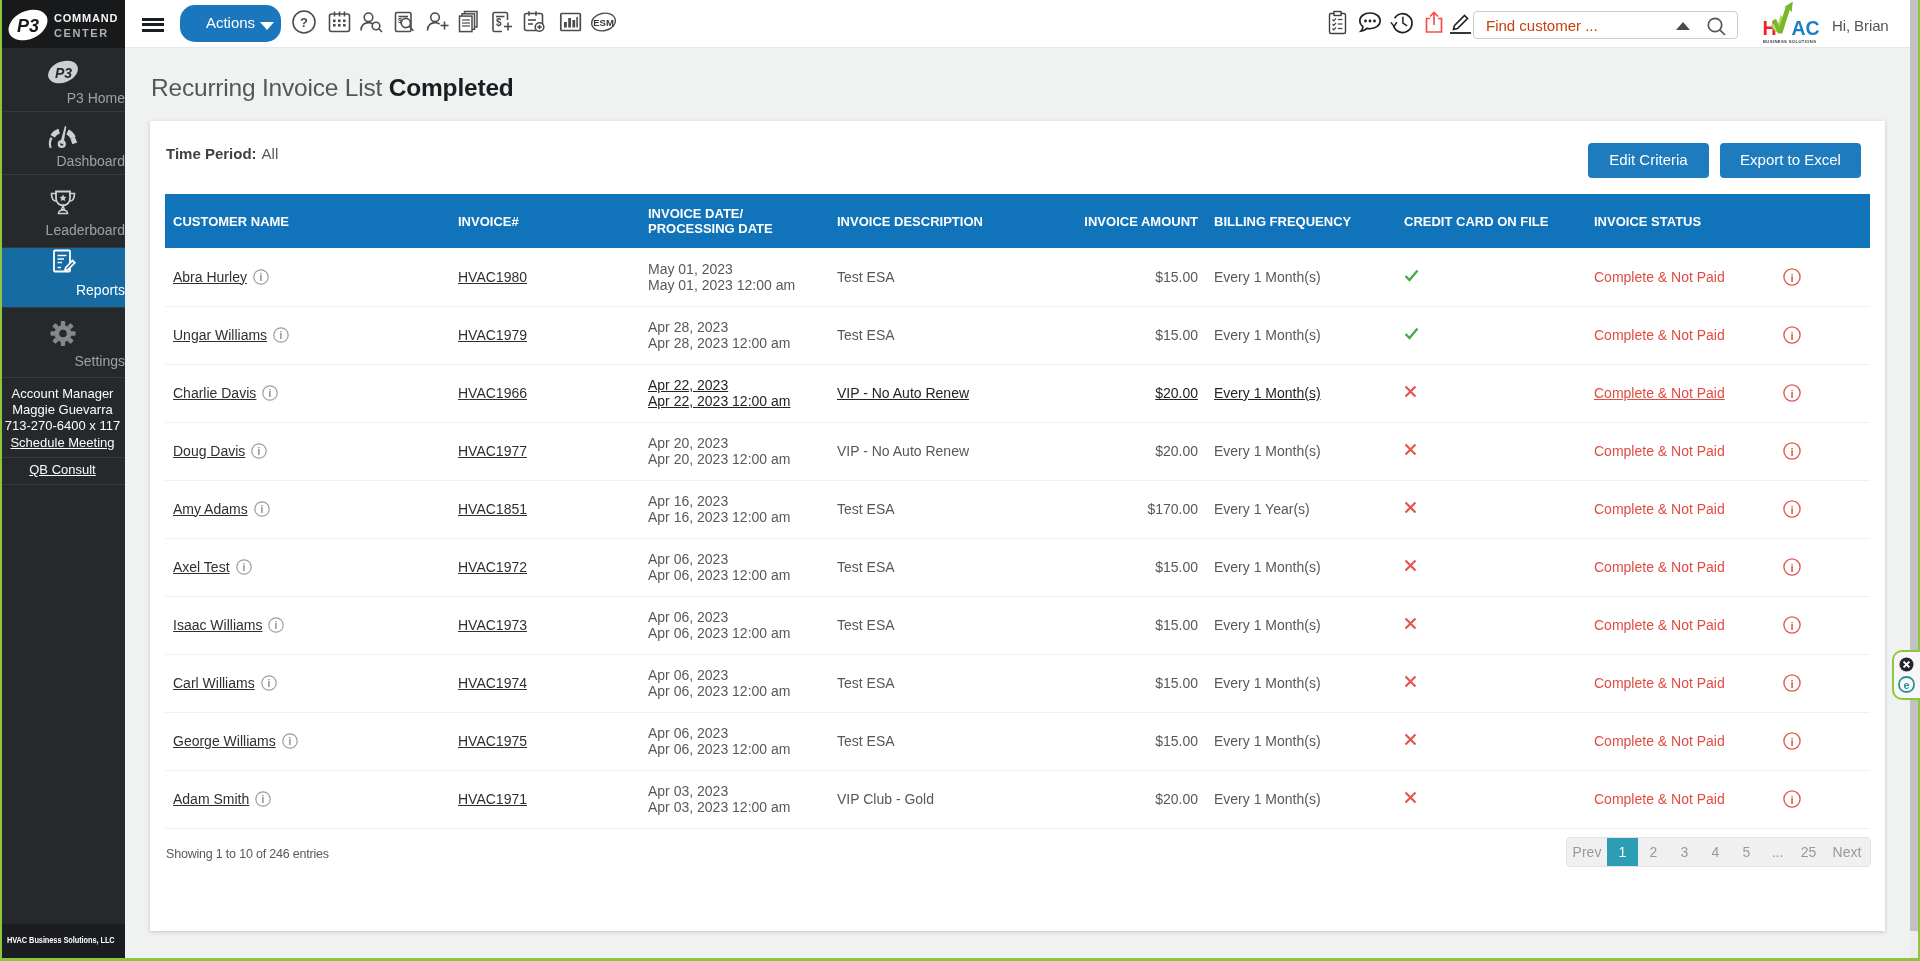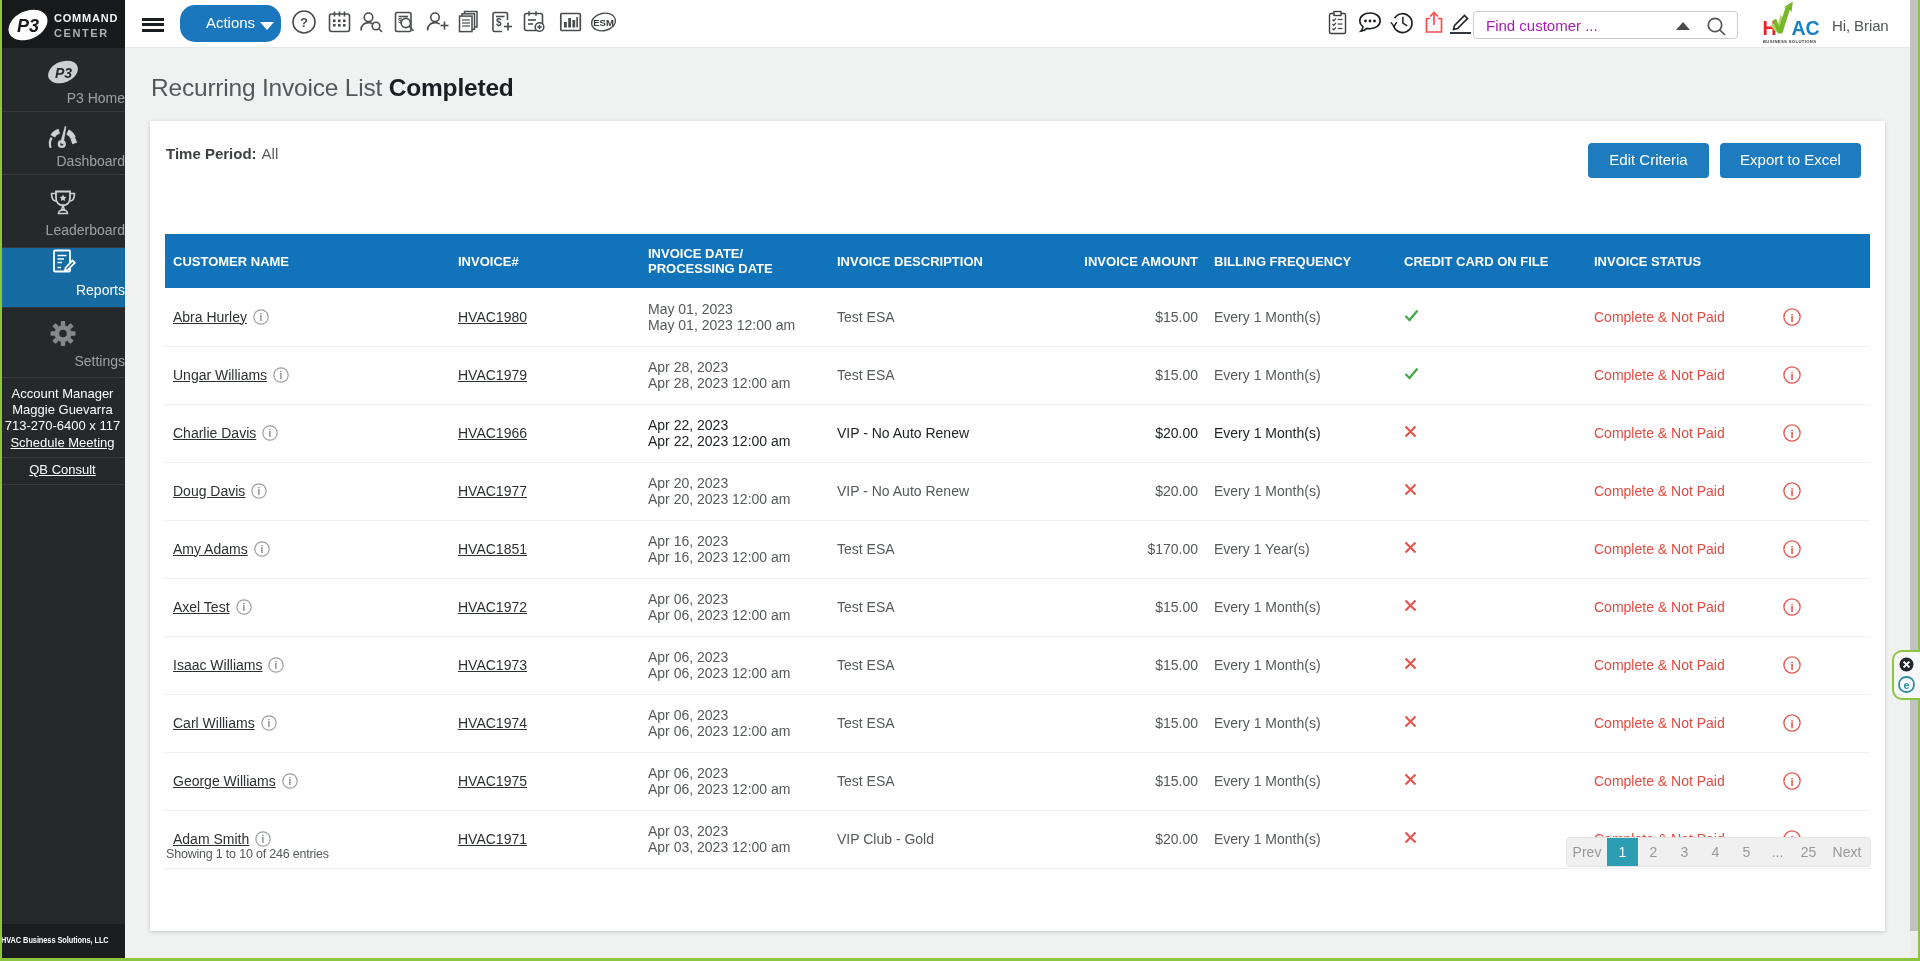--- a/index.html
+++ b/index.html
@@ -8,47 +8,47 @@
 
 #topbar { position:absolute; left:0; top:0; width:1920px; height:48px; background:#fff; border-bottom:1px solid #e7e7e7; z-index:5; }
 #logobox { position:absolute; left:0; top:0; width:125px; height:48px; background:#17191b; }
 #greenstripe { position:absolute; left:0; top:0; width:2px; height:961px; background:#8cc63f; z-index:50; }
 #hamburger { position:absolute; left:142px; top:17.5px; width:22px; height:15px; }
 #hamburger div { height:3.4px; background:#1b1e20; margin-bottom:2.2px; }
 #actionsbtn { position:absolute; left:180px; top:5px; width:101px; height:37px; background:#1b77bd; border-radius:15px; color:#fff; font-size:15px; text-align:center; line-height:36px; }
 #actionsbtn .caret { position:absolute; right:7px; top:17px; width:0; height:0; border-left:7px solid transparent; border-right:7px solid transparent; border-top:8px solid #fff; }
 .topicon { position:absolute; top:10px; }
 #findbox { position:absolute; left:1473px; top:11px; width:265px; height:28px; border:1px solid #ccc; border-radius:4px; background:#fff; }
-#findbox .ph { position:absolute; left:12px; top:5px; font-size:15px; color:#a21caf; }
+#findbox .ph { position:absolute; left:12px; top:5px; font-size:15px; color:#c2410c; }
 #findbox .tri { position:absolute; right:47px; top:10px; width:0; height:0; border-left:7px solid transparent; border-right:7px solid transparent; border-bottom:8px solid #4a4a4a; }
 #hibrian { position:absolute; left:1832px; top:17px; font-size:15px; letter-spacing:-0.1px; color:#515558; }
 
 
 #sidebar { position:absolute; left:0; top:48px; width:125px; height:876px; background:#26292c; z-index:4; }
 .sbitem { position:relative; width:100%; border-bottom:1px solid #37393d; text-align:center; color:#9da1a4; }
 .sbitem .lbl { font-size:14px;text-align:right; }
 #sbreports { background:#166ba2; color:#fff; }
 .sbinfo { text-align:center; color:#fdfdfd; font-size:13px; line-height:16.2px; }
-#sidefoot { position:absolute; left:0; top:924px; width:125px; height:34px; background:#1b1d20; color:#fff; font-size:9.5px; font-weight:bold; line-height:32px; padding-left:1px; z-index:4; white-space:nowrap; letter-spacing:-0.1px; }
+#sidefoot { position:absolute; left:0; top:924px; width:125px; height:34px; background:#1b1d20; color:#fff; font-size:9.5px; font-weight:bold; line-height:32px; padding-left:7px; z-index:4; white-space:nowrap; letter-spacing:-0.1px; }
 
 
 #title { position:absolute; left:151px; top:74px; font-size:24.5px; letter-spacing:-0.2px; color:#54585b; z-index:1; }
 #title b { color:#1b1e21; font-weight:bold; }
 #card { position:absolute; left:150px; top:121px; width:1735px; height:810px; background:#fff; box-shadow:0 1px 4px rgba(0,0,0,0.18); z-index:1; }
 #timeperiod { position:absolute; left:16px; top:24px; font-size:15px; font-weight:bold; color:#3e4245; }
 #timeperiod span { font-weight:normal; color:#55595c; margin-left:5px; }
 .bluebtn { position:absolute; top:22px; height:35px; background:#1e7cbe; border-radius:4px; color:#fff; font-size:15px; text-align:center; line-height:34px; }
 #btn-edit { left:1438px; width:121px; }
 #btn-export { left:1570px; width:141px; }
 
 
-#tbl { position:absolute; left:15px; top:73px; width:1705px; border-collapse:collapse; table-layout:fixed;margin-top:40px; }
+#tbl { position:absolute; left:15px; top:73px; width:1705px; border-collapse:collapse; table-layout:fixed; }
 #tbl th { background:#1174ba; color:#fff; font-size:13px; font-weight:bold; text-align:left; height:54px; padding:0 8px; vertical-align:middle; }
 #tbl td { height:58px; padding:0 8px; font-size:14px; color:#55595c; vertical-align:middle; border-bottom:1px solid #edf1f4; background:#fff; }
-#tbl tr.dark td { color:#212529; }
+#tbl tr.dark td { color:#212529;text-decoration:underline; }
 #tbl .amt { text-align:right; }
 #tbl th.amt { text-align:right; }
 a.lnk { color:#2d3033; text-decoration:underline; }
 #tbl td.status { color:#e14b41 !important; white-space:nowrap; }
 .ico-i { display:inline-block; vertical-align:-3.5px; margin-left:6px; }
 
 #showing { position:absolute; left:16px; top:726px; font-size:12.5px; letter-spacing:-0.2px; color:#55595c; }
 #pager { position:absolute; left:1416px; top:716px; height:30px; background:#f0f0f0; border:1px solid #e3e3e3; border-radius:4px; font-size:14px; color:#999; }
 #pager span { display:inline-block; height:28px; line-height:28px; text-align:center; vertical-align:top; }
 #pager .active { background:#2d9db3; color:#fff; }

